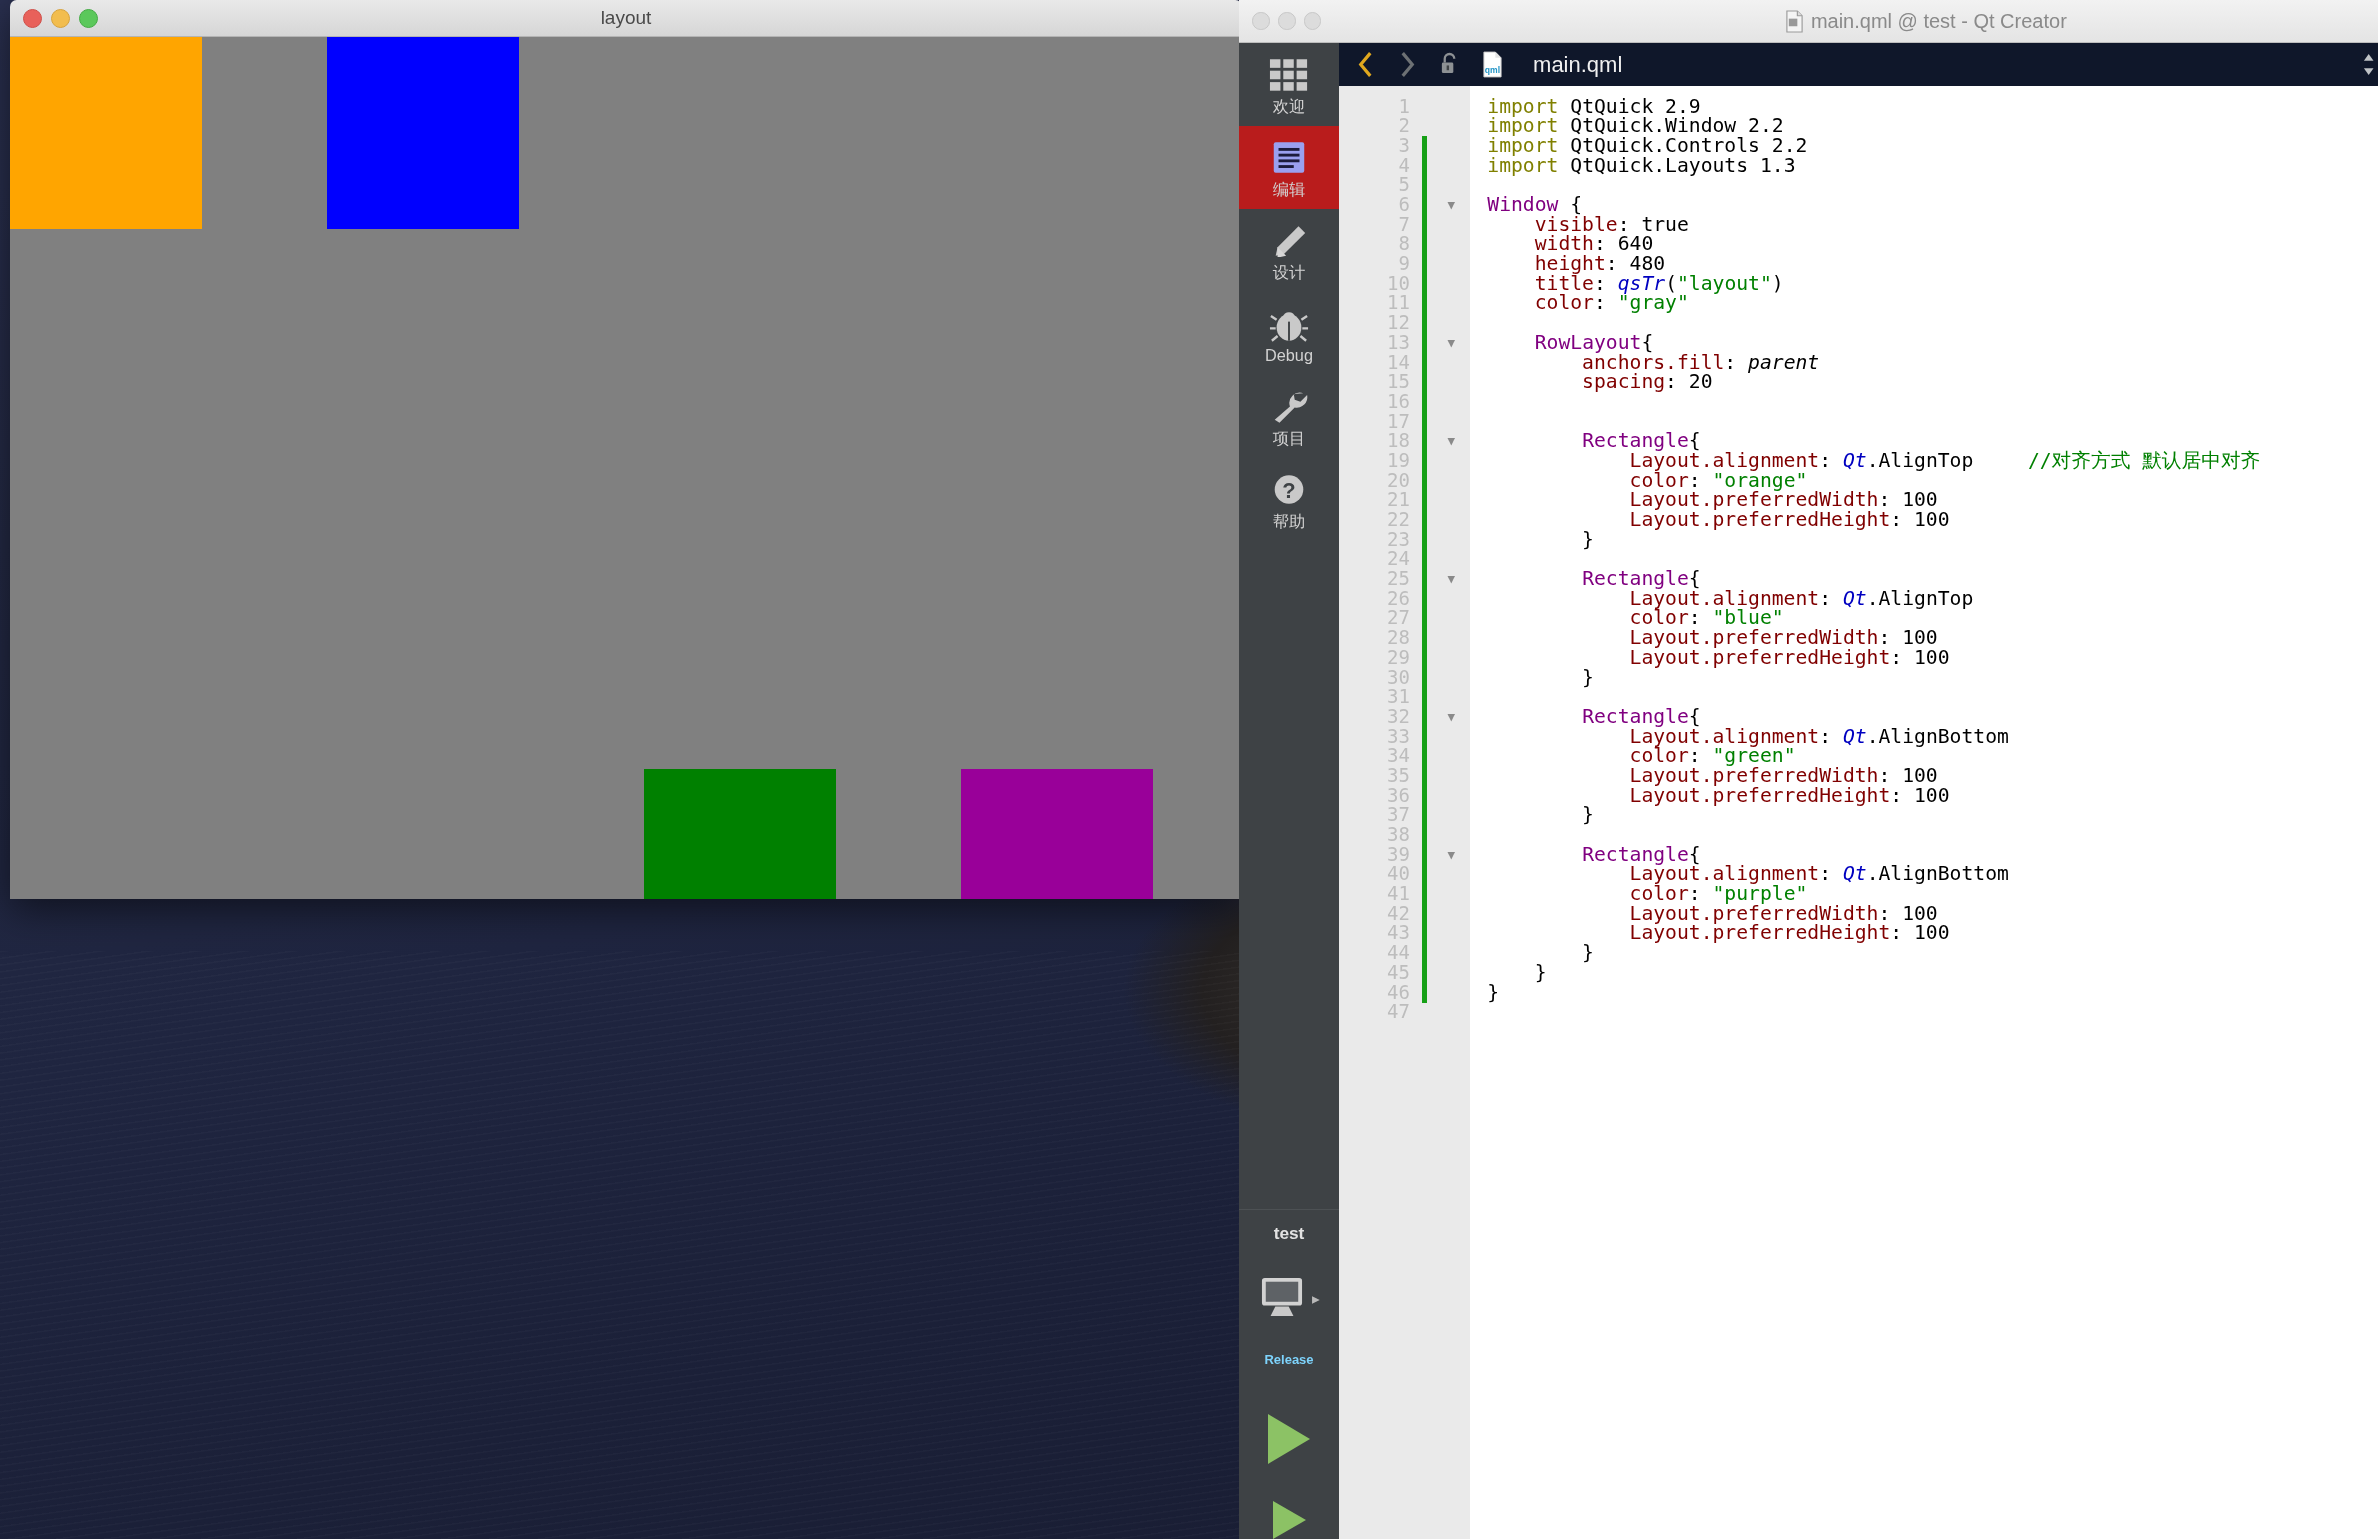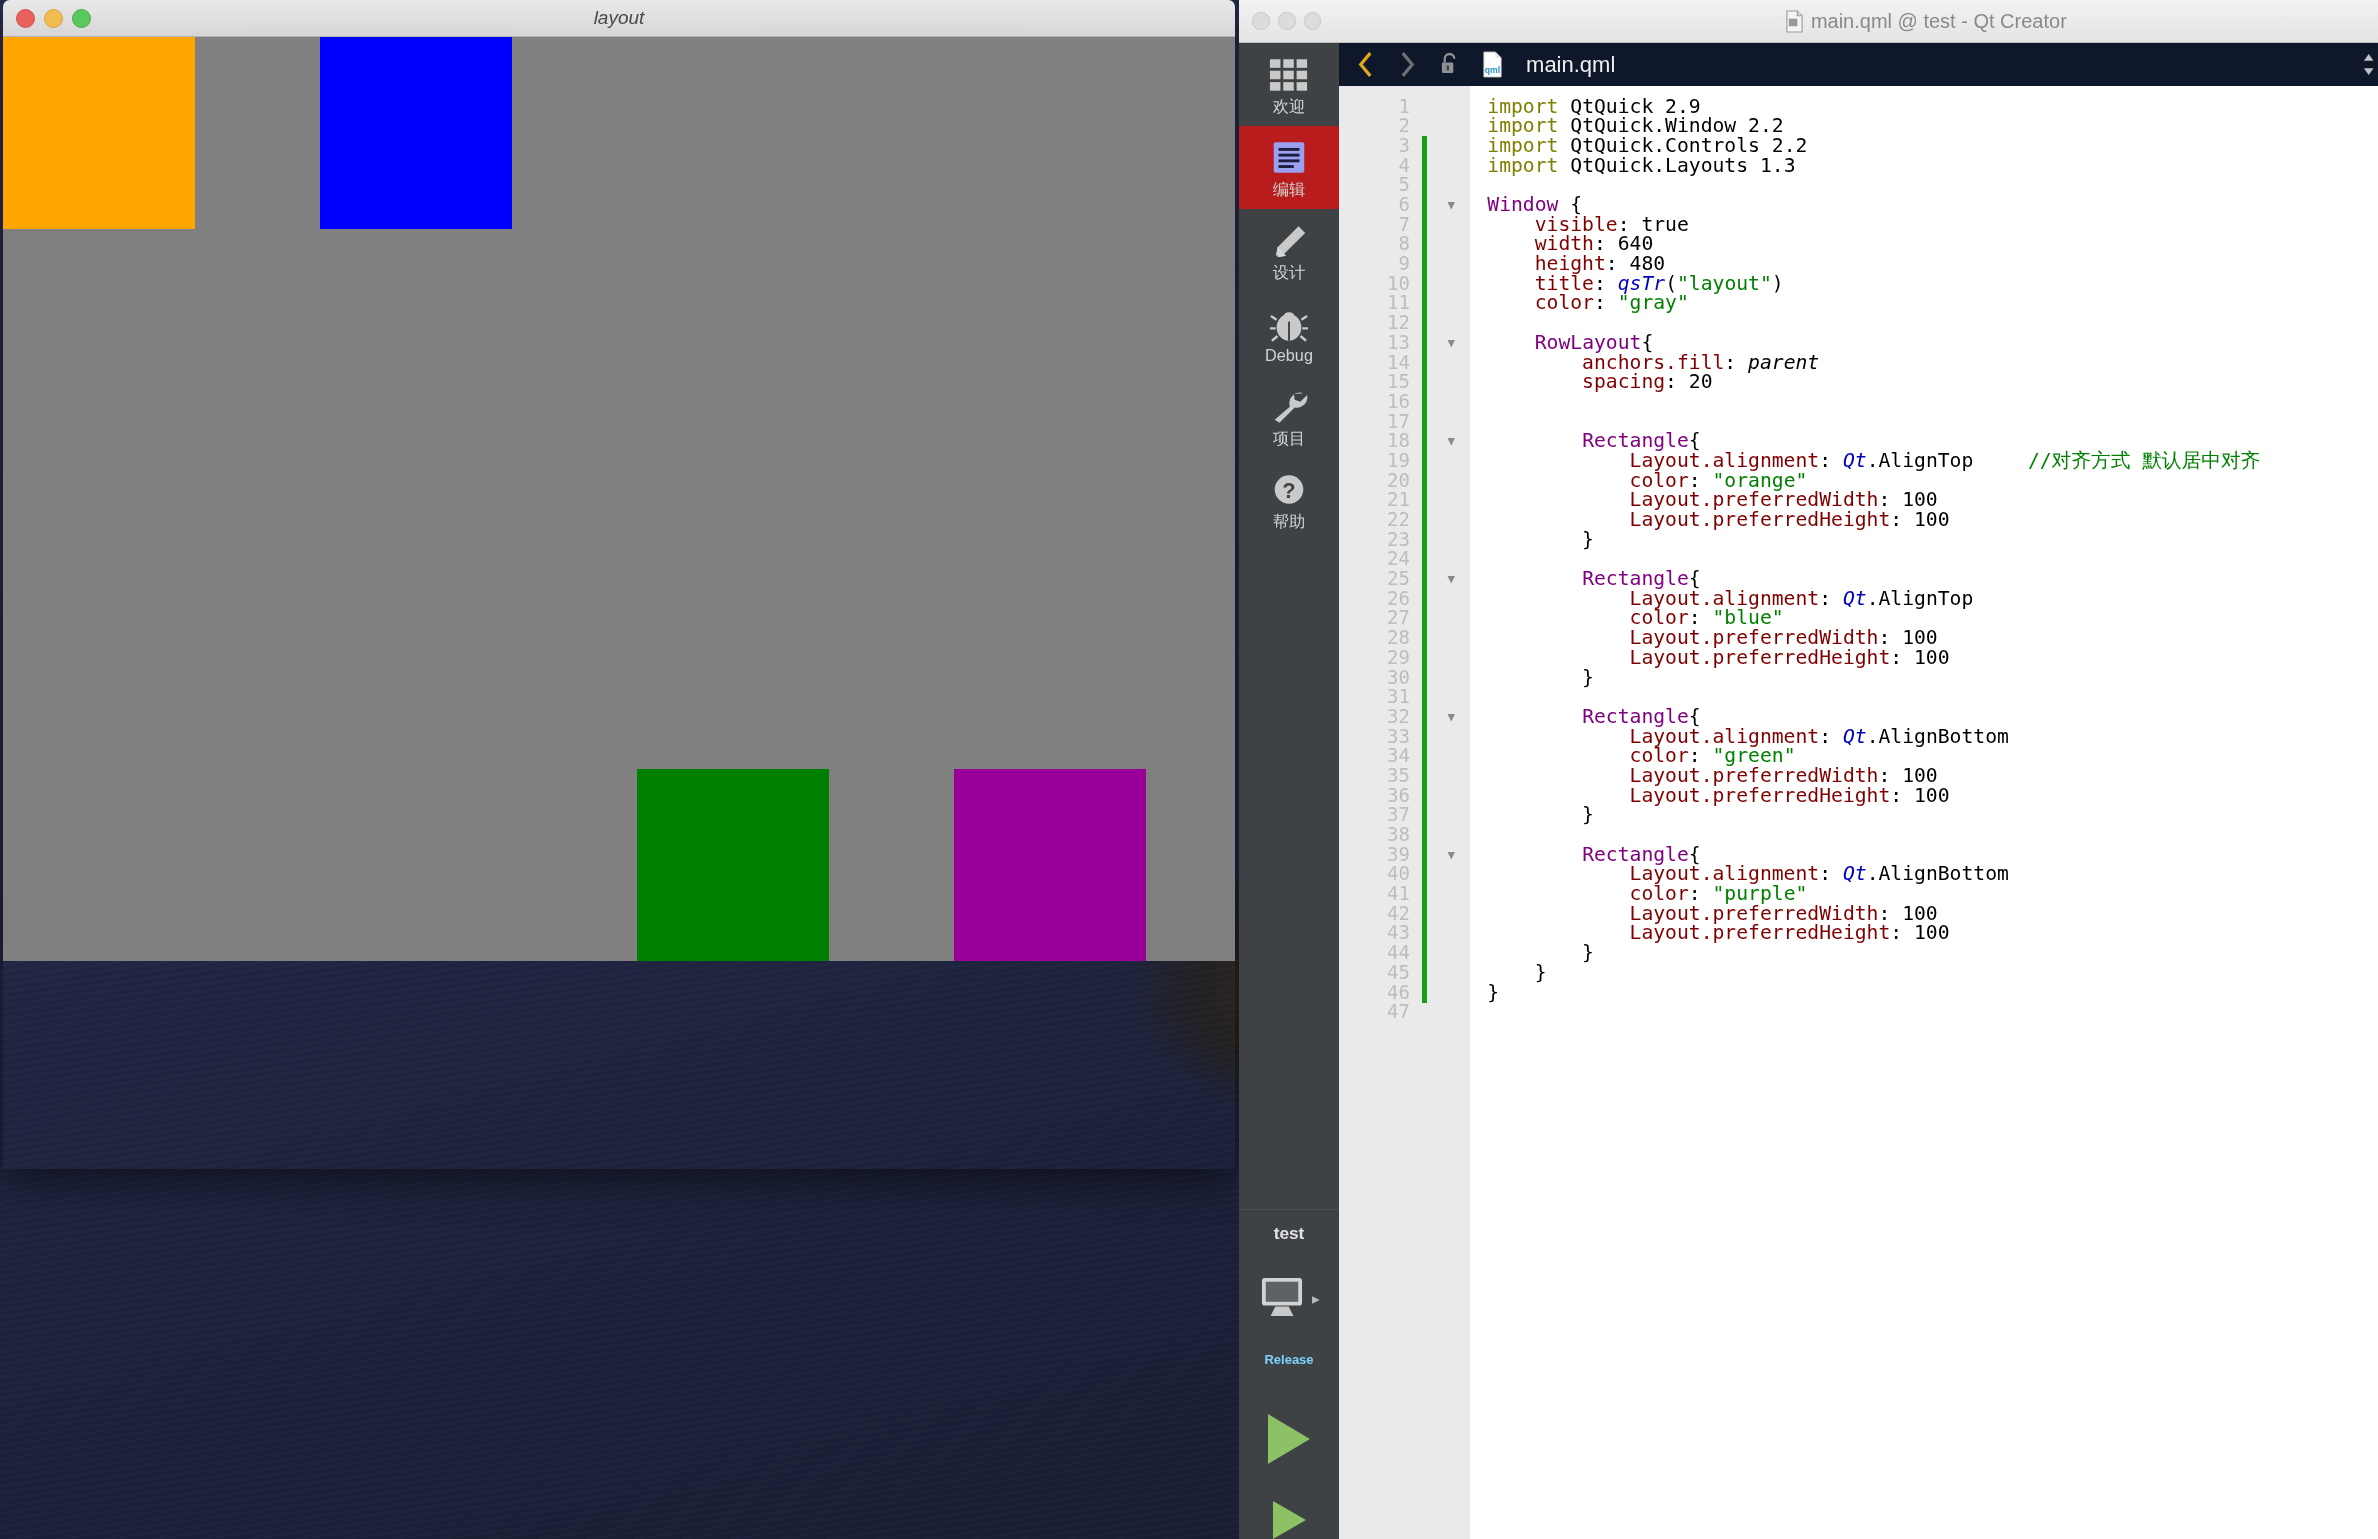--- a/index.html
+++ b/index.html
@@ -39,25 +39,24 @@
     background:
       repeating-linear-gradient(118deg, rgba(0,0,0,.30) 0 2.9px, rgba(255,255,255,.05) 2.9px 6.7px, rgba(0,0,0,0) 6.7px 15.4px),
       repeating-linear-gradient(42deg, rgba(0,0,0,.22) 0 1.9px, rgba(255,255,255,.04) 1.9px 4.8px, rgba(0,0,0,0) 4.8px 12.5px);
     -webkit-mask-image:radial-gradient(ellipse 538px 231px at 442px 58px, #000 0%, rgba(0,0,0,.5) 60%, transparent 85%);
             mask-image:radial-gradient(ellipse 538px 231px at 442px 58px, #000 0%, rgba(0,0,0,.5) 60%, transparent 85%);
     pointer-events:none;
   }
 
   
   #qml-window{
-    position:absolute; left:3px; top:0px; width:1232px; height:1169px;
+    position:absolute; left:10px; top:0px; width:1232px; height:899px;
     border-radius:6.7px 6.7px 0 0;
     box-shadow:0 9.6px 40px rgba(0,0,0,.55);
     overflow:hidden;
-    font-style:italic;
   }
   #qml-titlebar{
     height:37px; width:100%;
     background:linear-gradient(#e9e9e9,#d6d6d6);
     border-bottom:1px solid #b4b4b4;
     display:flex; align-items:center; position:relative;
   }
   .traffic{ display:flex; gap:8.6px; margin-left:13.4px; }
   .tl{ width:19px; height:19px; border-radius:50%; }
   .tl.red{ background:#e8615a; border:1px solid #cf4f49; }
@@ -123,21 +122,21 @@
   }
 
   
   #editor-col{ flex:1; display:flex; flex-direction:column; min-width:0; }
   #editor-toolbar{
     height:43px; background:#0f172a; display:flex; align-items:center;
     padding:0 11.5px; gap:13.4px; color:#cfcfcf; flex:none;
   }
   .tb-icon{ display:flex; align-items:center; justify-content:center;
             width:29px; height:29px; }
-  #doc-name{ font-size:22px; color:#f0f0f0; margin-left:6px; }
+  #doc-name{ font-size:22px; color:#f0f0f0; margin-left:13px; }
   #tb-spacer{ flex:1; }
   .tb-sep{ width:1px; height:23px; background:#5b5f62; }
   #sym-swatch{ width:21px;height:17.3px;background:#fff;border:1.9px solid #111; }
   #sym-name{ font-size:22px; color:#f0f0f0; }
 
   
   #code-area{
     flex:1; background:#ffffff; display:flex; overflow:hidden; position:relative;
     font-family:"DejaVu Sans Mono", monospace; font-size:19.7px; line-height:19.7px;
   }

